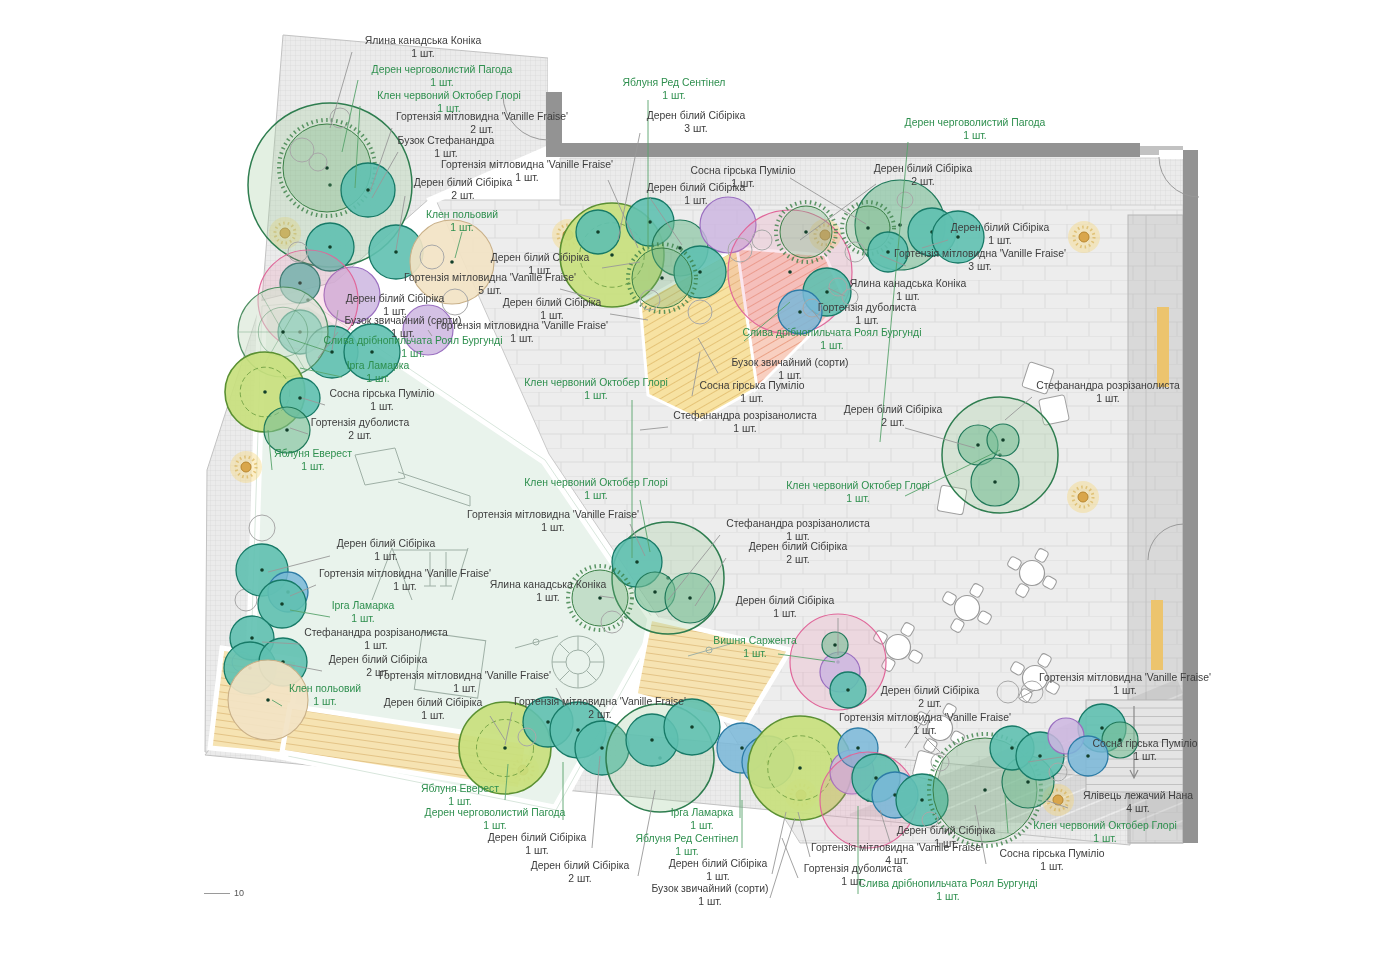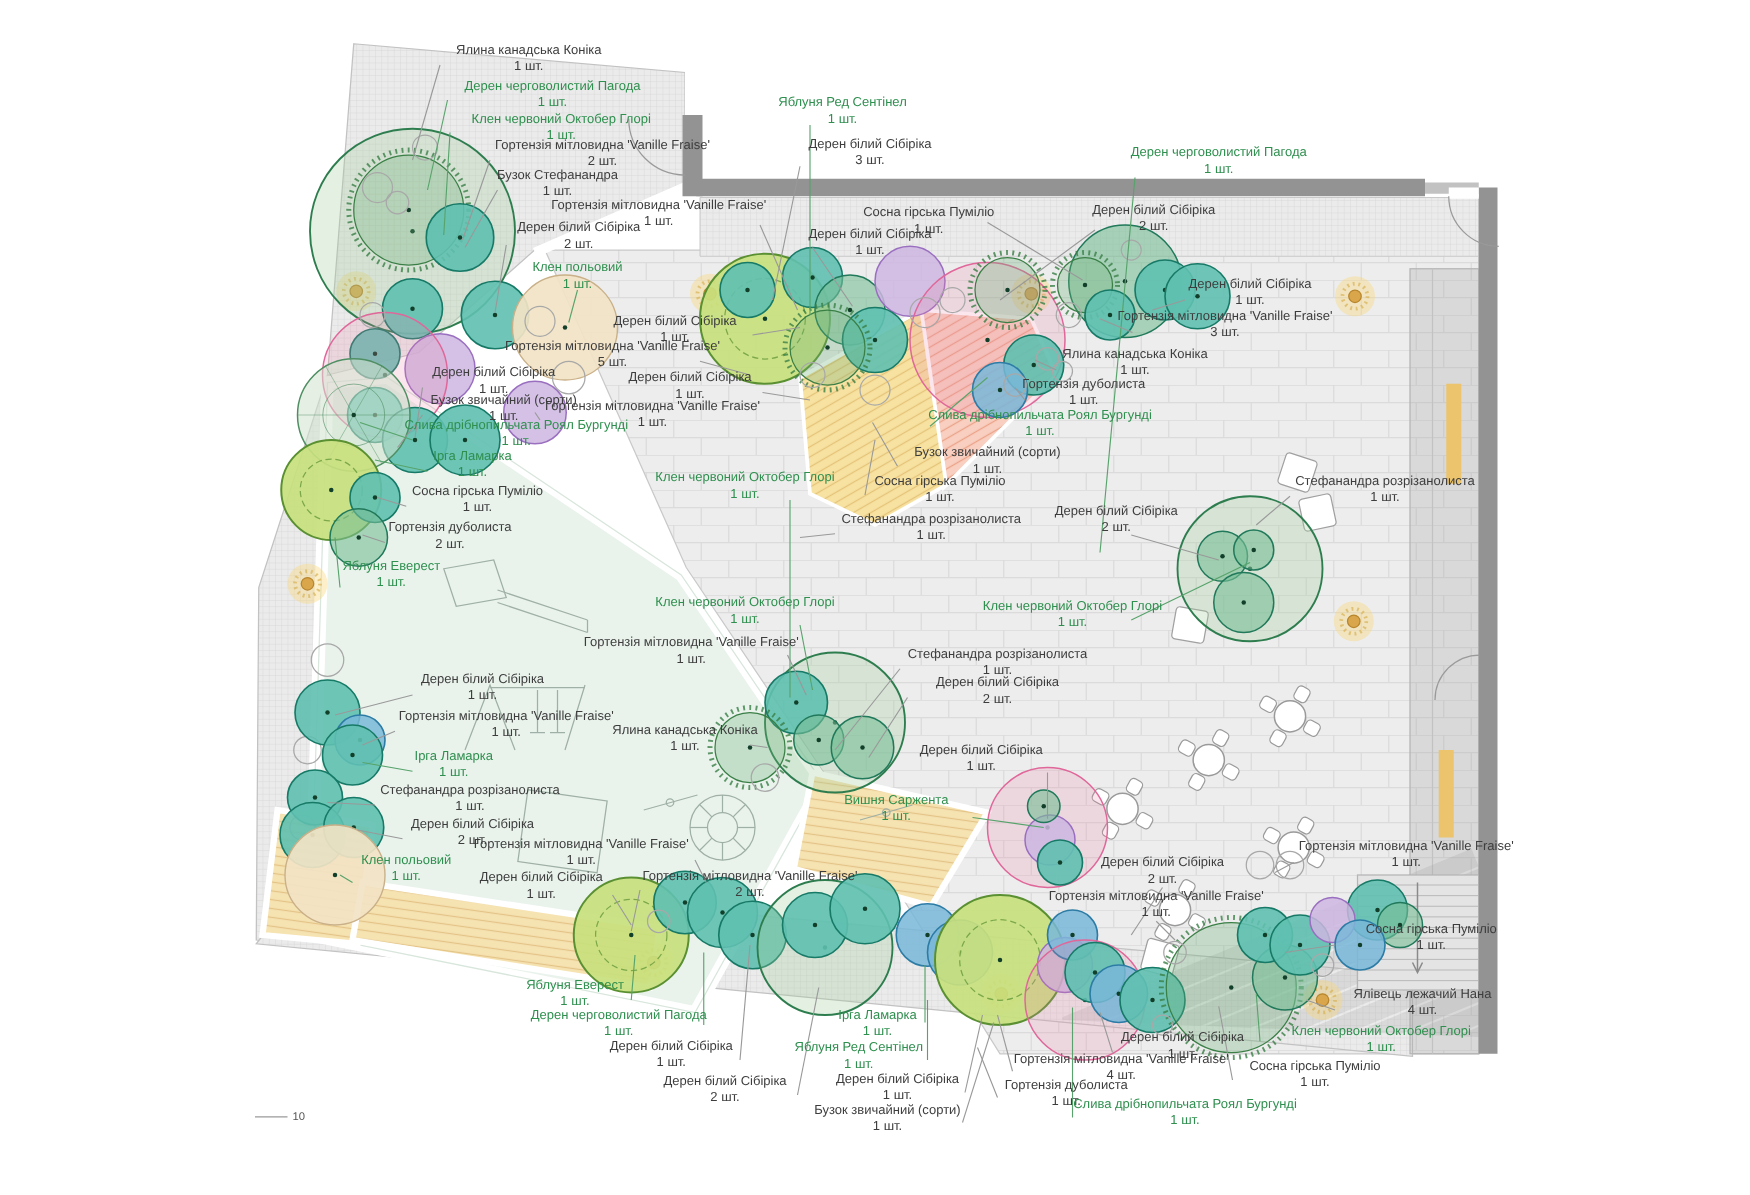--- a/index.html
+++ b/index.html
@@ -876,21 +876,21 @@
         <span class="ln">1 шт.</span>
       </div>
       <div class="lbl" style="left: 433px; top: 710px;">
         <span class="ln">Дерен білий Сібіріка</span>
         <span class="ln">1 шт.</span>
       </div>
       <div class="lbl" style="left: 785px; top: 608px;">
         <span class="ln">Дерен білий Сібіріка</span>
         <span class="ln">1 шт.</span>
       </div>
-      <div class="lbl g" style="left: 717px; top: 648px;">
+      <div class="lbl g" style="left: 755px; top: 648px;">
         <span class="ln">Вишня Саржента</span>
         <span class="ln">1 шт.</span>
       </div>
       <div class="lbl" style="left: 930px; top: 698px;">
         <span class="ln">Дерен білий Сібіріка</span>
         <span class="ln">2 шт.</span>
       </div>
       <div class="lbl" style="left: 925px; top: 725px;">
         <span class="ln">Гортензія мітловидна 'Vanille Fraise'</span>
         <span class="ln">1 шт.</span>

